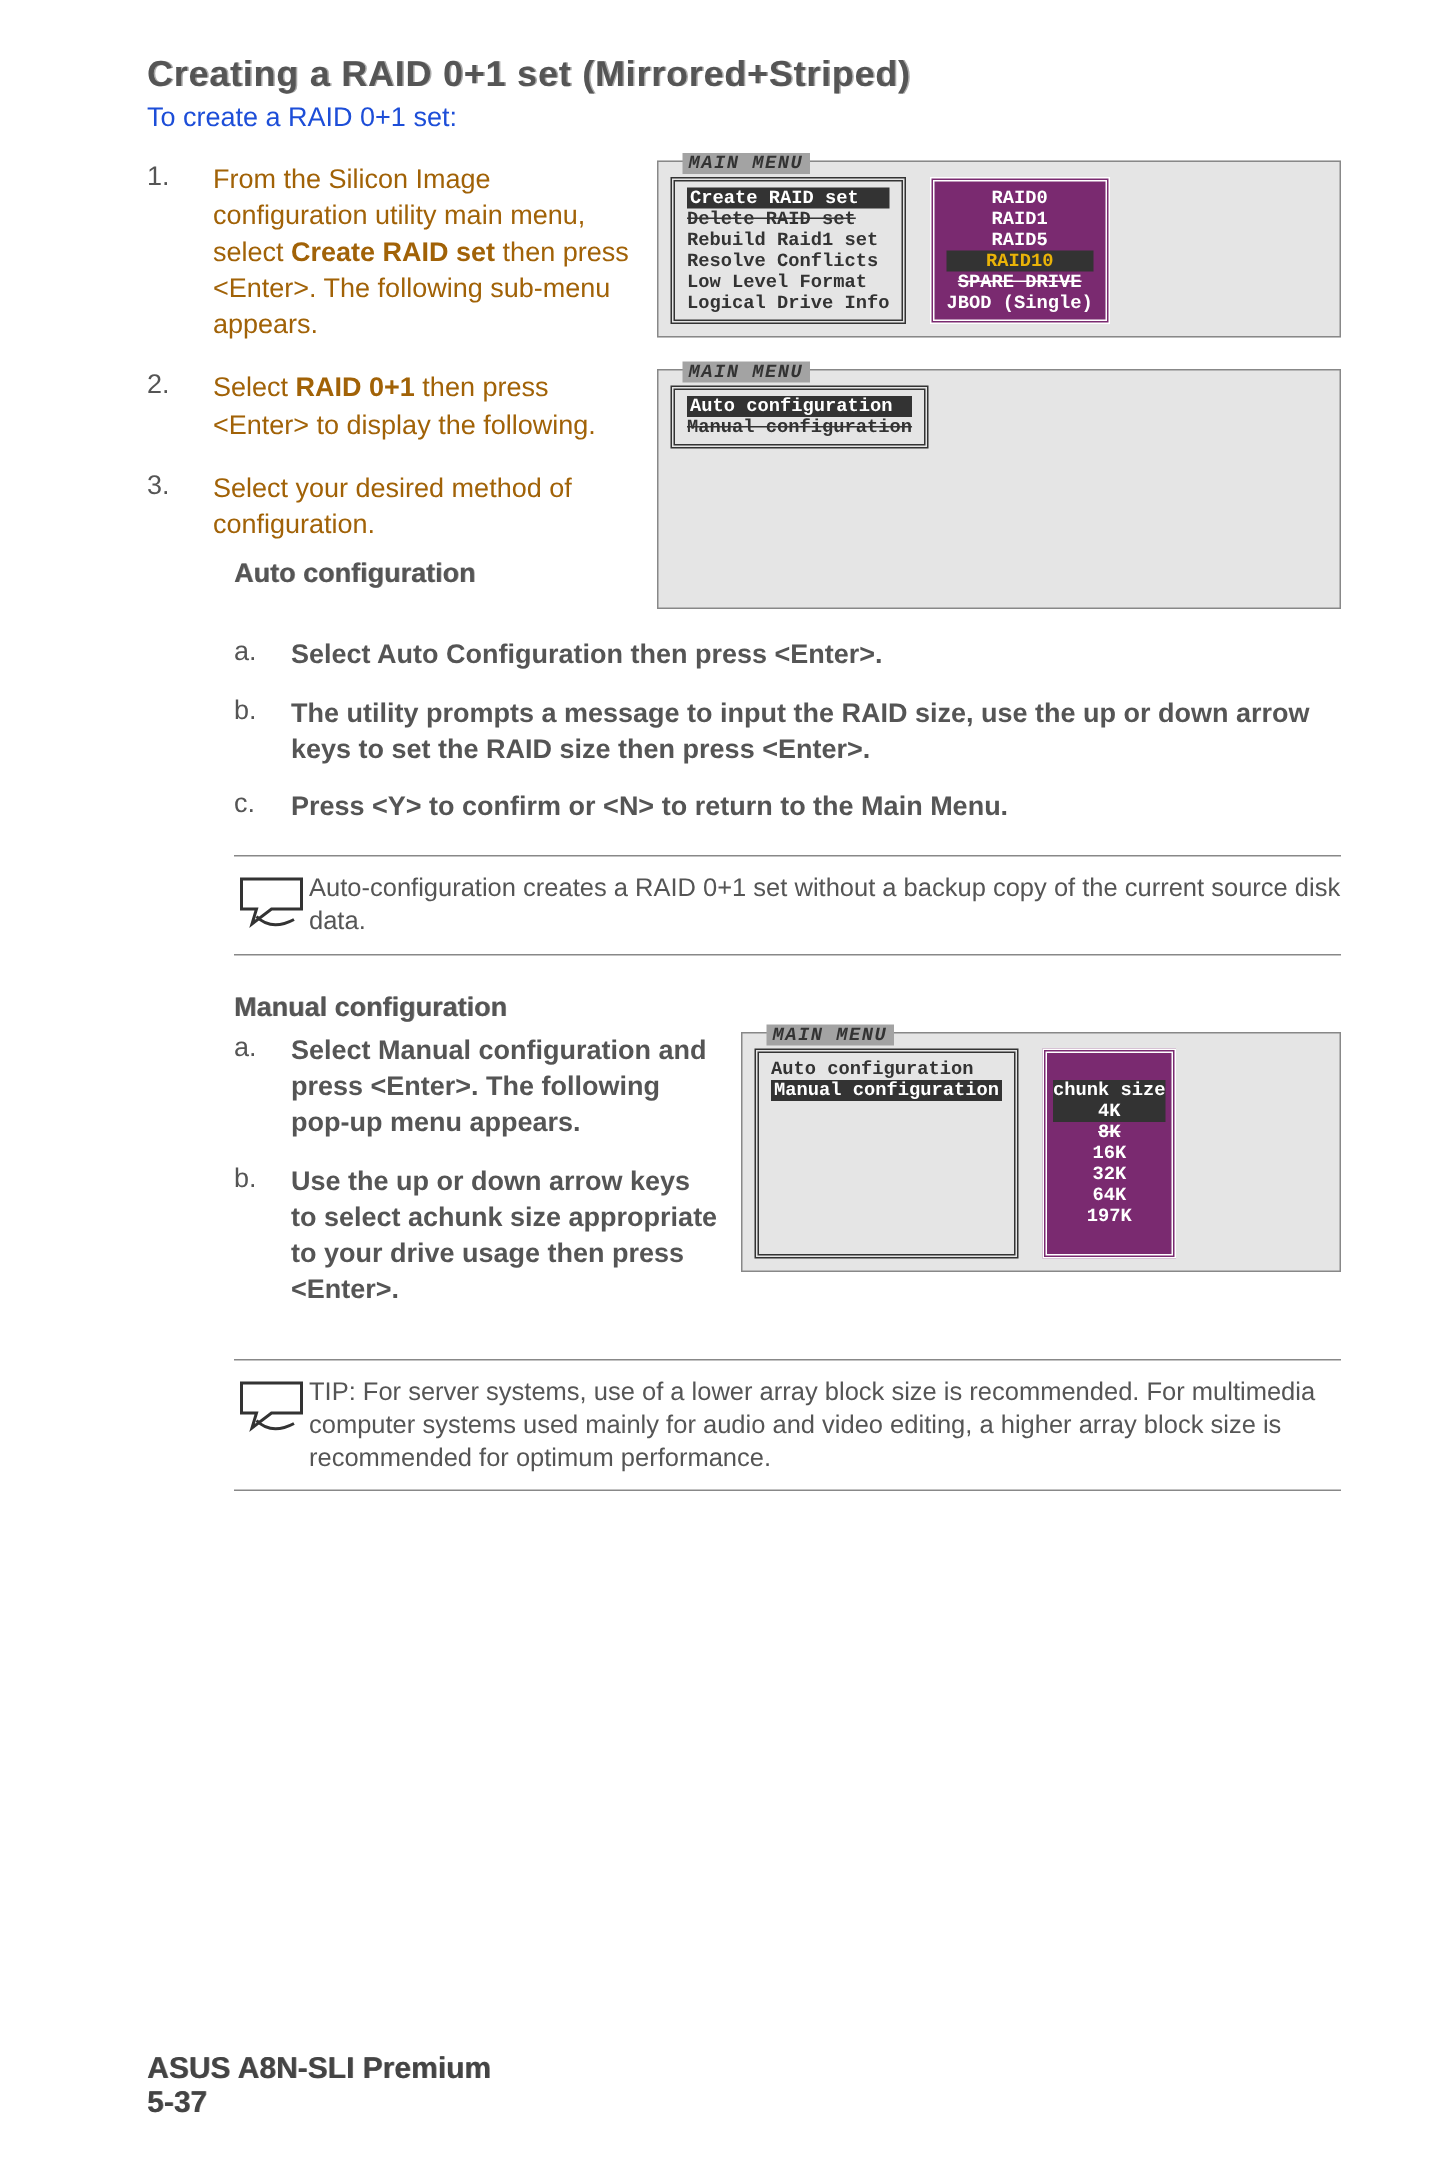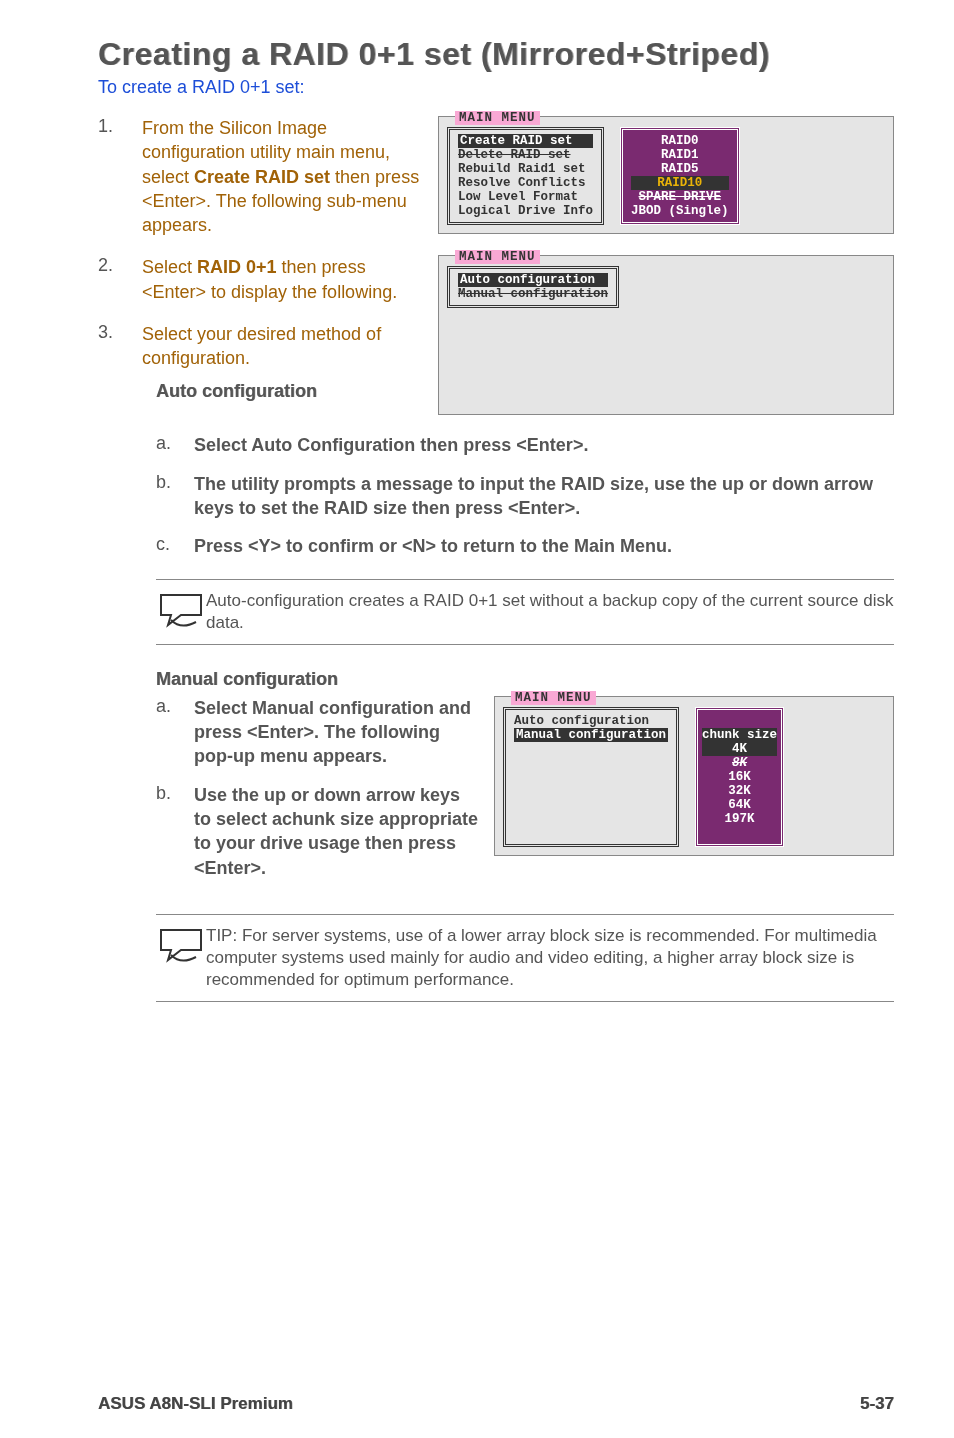--- a/index.html
+++ b/index.html
@@ -6,21 +6,21 @@
   body {
     font-family: "Helvetica Neue", Helvetica, Arial, sans-serif;
     background: #fff;
     color: #4a4a4a;
     width: 954px;
     height: 1438px;
     padding: 36px 60px 28px 98px;
     position: relative;
   }
   h2.heading {
-    font-size: 32px;
+    font-size: 24px;
     font-weight: bold;
     color: #555;
     letter-spacing: 0.5px;
     margin-bottom: 4px;
     text-shadow: 1px 0 0 #aaa;
   }
   .intro {
     font-size: 18px;
     margin-bottom: 18px;
     color: #1d4ed8;
@@ -41,25 +41,26 @@
     border: 1px solid #888;
     padding: 6px 8px 8px 8px;
     font-family: "Courier New", monospace;
     font-size: 12.5px;
     color: #333;
   }
   .mono-title {
     position: relative;
     top: -12px;
     left: 8px;
-    background: #f9a8d4;
+    background: #a3a3a3;
     display: inline-block;
     padding: 0 4px;
     font-weight: bold;
     letter-spacing: 1px;
+    font-style: italic;
   }
   .mono-inner { display: flex; gap: 16px; margin-top: -10px; }
   .left-list {
     border: 3px double #333;
     background: #fff0;
     padding: 4px 8px;
   }
   .left-list .item { white-space: pre; font-weight: bold; }
   .left-list .sel { background: #333; color: #fff; padding: 0 2px; }
   .right-list {
@@ -98,36 +99,37 @@
   }
   .note-text { font-size: 17px; color: #555; line-height: 1.3; }
 
   footer {
     position: absolute;
     bottom: 24px;
     left: 98px;
     right: 60px;
     display: flex;
     justify-content: space-between;
-    font-size: 17px;
+    font-size: 20px;
     font-weight: bold;
     color: #444;
     text-shadow: 0.5px 0 0 #888;
+    flex-direction: column;
   }
 
   .chunk-list {
     border: 3px double #fff;
     background: #7a2a70;
     color: #fff;
     font-weight: bold;
     padding: 18px 4px;
   }
   .chunk-list .item { text-align: center; white-space: pre; }
   .chunk-list .sel { background: #333; }
-  .chunk-list .strike { text-decoration: line-through; font-style: italic; }
+  .chunk-list .strike { text-decoration: line-through; }
 
   .indented { margin-left: 58px; }
 </style>
 </head>
 <body>
 
 <h2 class="heading">Creating a RAID 0+1 set (Mirrored+Striped)</h2>
 <div class="intro">To create a RAID 0+1 set:</div>
 
 <div class="row">

